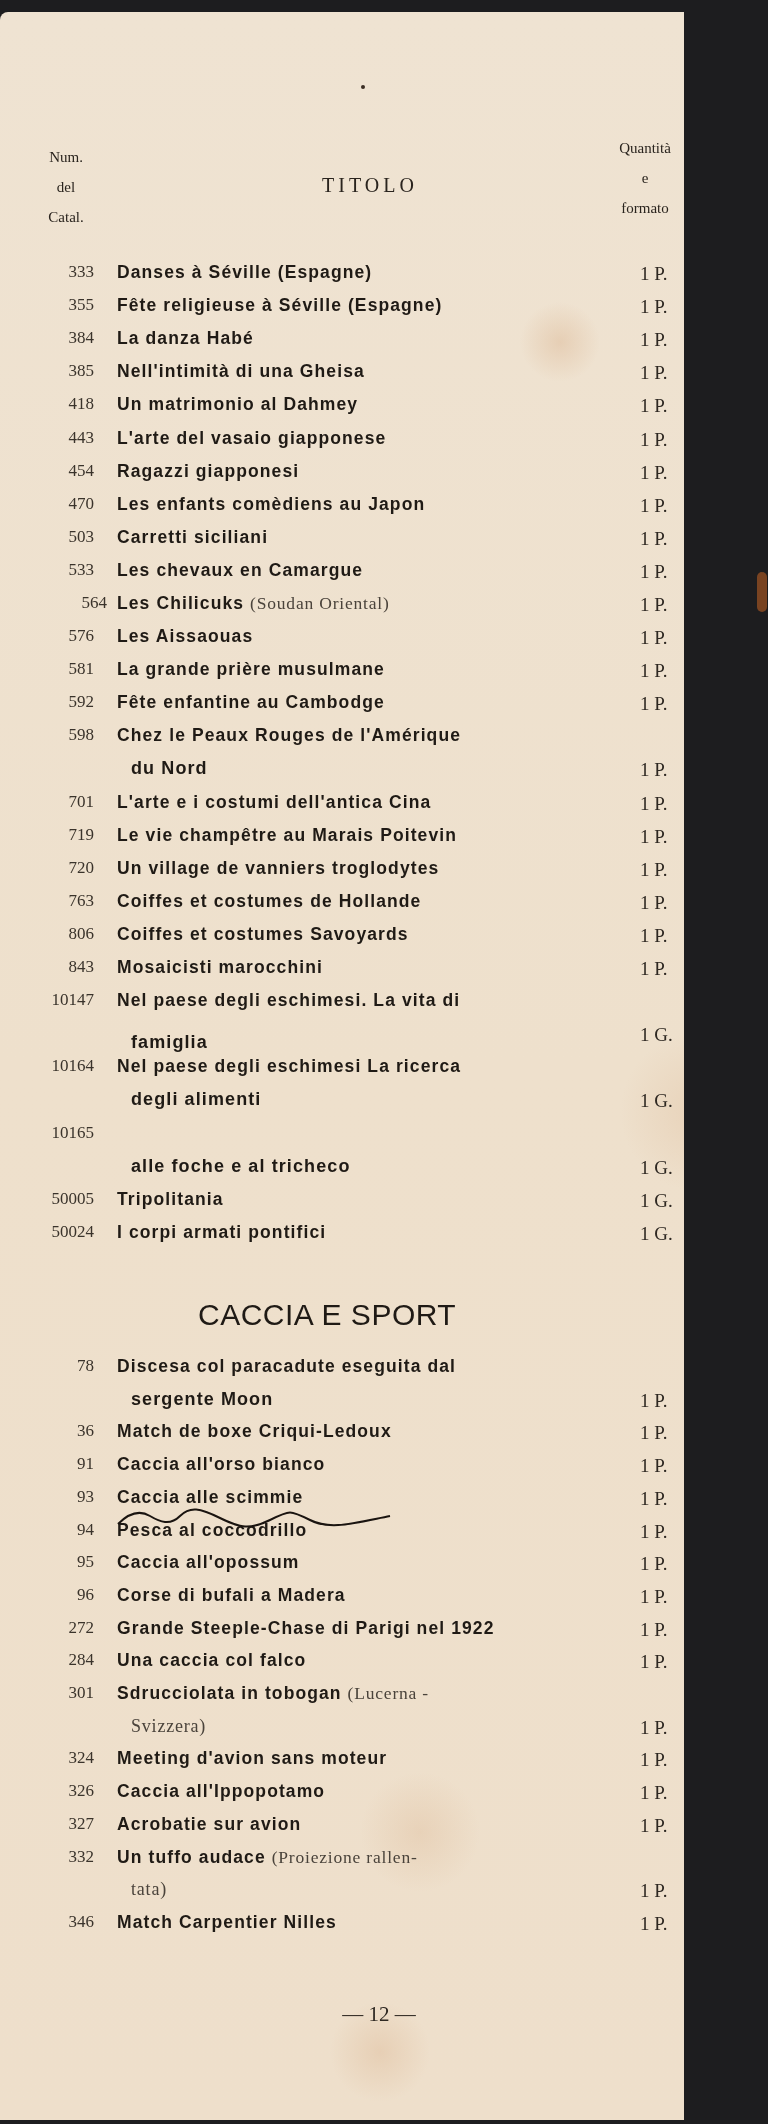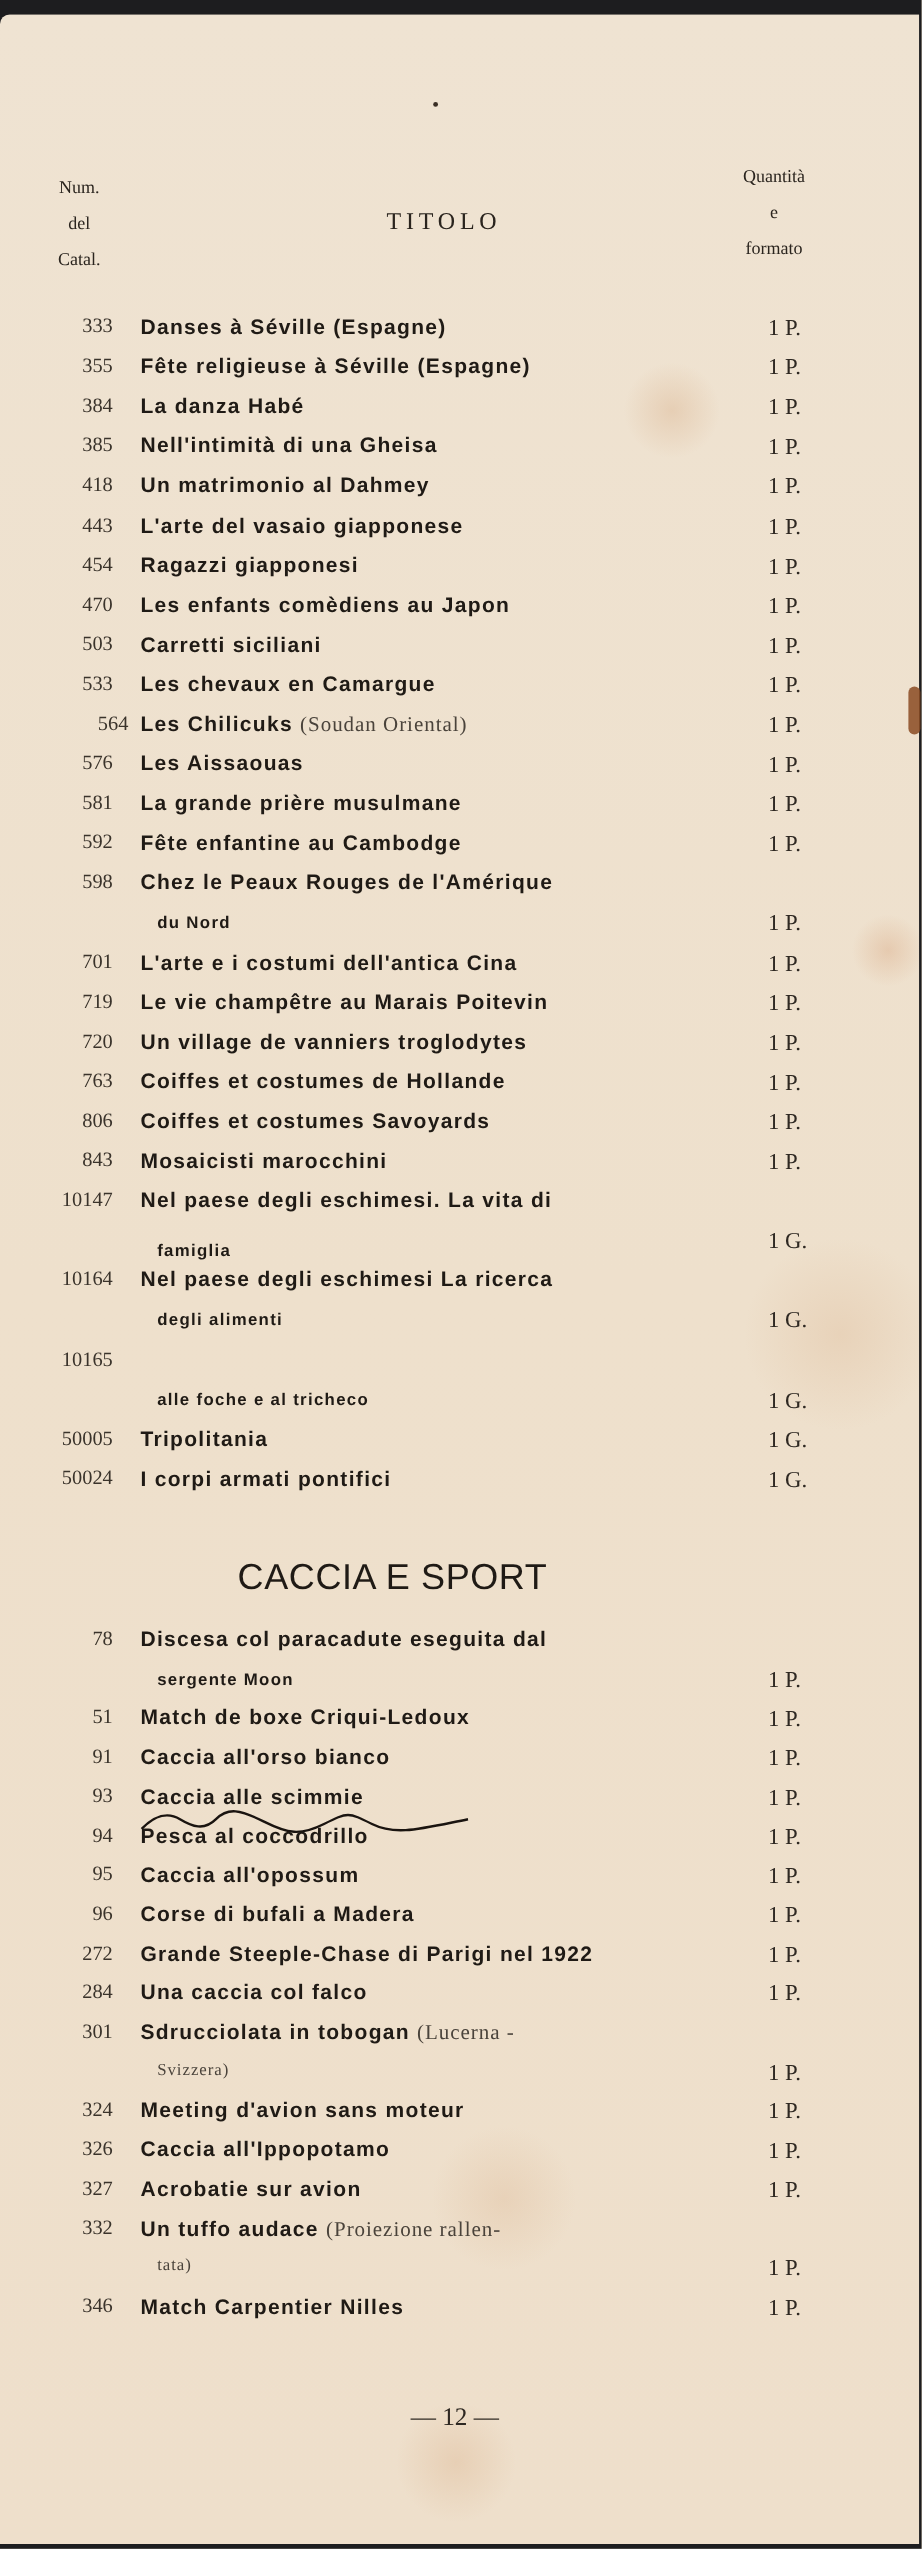--- a/index.html
+++ b/index.html
@@ -3,21 +3,21 @@
 <meta charset="utf-8">
 <style>
   html, body { margin: 0; padding: 0; }
   body {
     width: 768px; height: 2124px; overflow: hidden;
     background: #1d1d1f;
     font-family: "Liberation Sans", sans-serif;
     position: relative;
   }
   .page {
-    position: absolute; left: 0; top: 12px; width: 766px; height: 2108px;
+    position: absolute; left: 0; top: 12px; width: 684px; height: 2108px;
     background: #efe2cf;
     background-image:
       radial-gradient(circle at 560px 330px, rgba(214,170,130,0.35) 0, rgba(214,170,130,0) 40px),
       radial-gradient(circle at 740px 780px, rgba(214,160,120,0.35) 0, rgba(214,160,120,0) 30px),
       radial-gradient(circle at 420px 1820px, rgba(214,170,130,0.25) 0, rgba(214,170,130,0) 60px),
       radial-gradient(circle at 380px 2040px, rgba(214,170,130,0.3) 0, rgba(214,170,130,0) 50px),
       radial-gradient(circle at 700px 1100px, rgba(214,170,130,0.25) 0, rgba(214,170,130,0) 80px),
       linear-gradient(180deg, #efe3d2 0%, #eee0cc 50%, #eedfcb 100%);
     border-top-left-radius: 8px;
   }
@@ -34,21 +34,21 @@
   .num {
     position: absolute; right: 674px; font-family: "Liberation Serif", serif;
     font-size: 17px; color: #3a332b; line-height: 32px; text-align: right; white-space: nowrap;
   }
   .title {
     position: absolute; left: 117px; width: 480px; font-weight: bold; font-size: 17.5px;
     color: #1f1a15; line-height: 32px; letter-spacing: 1.1px; white-space: nowrap;
   }
   .title .note { font-family: "Liberation Serif", serif; font-weight: normal; color: #4a433b; letter-spacing: 0.8px; }
   .cont {
-    position: absolute; left: 131px; font-weight: bold; font-size: 14px; color: #1f1a15;
+    position: absolute; left: 131px; font-weight: bold; font-size: 18px; color: #1f1a15;
     line-height: 32px; letter-spacing: 1.1px; white-space: nowrap;
   }
   .cont.serifnote { font-family: "Liberation Serif", serif; font-weight: normal; color: #4a433b; letter-spacing: 0.8px; }
   .qty {
     position: absolute; left: 640px; font-family: "Liberation Serif", serif; font-size: 19px;
     color: #2e2822; line-height: 32px; white-space: nowrap;
   }
   .section-title {
     position: absolute; left: 0; top: 1286px; width: 768px; text-align: left;
     padding-left: 198px; box-sizing: border-box;
@@ -218,21 +218,21 @@
   <div class="section-title">CACCIA E SPORT</div>
 
   <div id="sec2">
       <div class="row" style="top: 1338px;">
         <span class="num">78</span>
         <span class="title"><span>Discesa col paracadute eseguita dal</span></span>
         <span class="cont" style="top:32.7px">sergente Moon</span>
         <span class="qty" style="top:34.7px">1 P.</span>
       </div>
       <div class="row" style="top: 1403.4px;">
-        <span class="num">51</span>
+        <span class="num">36</span>
         <span class="title"><span>Match de boxe Criqui-Ledoux</span></span>
         <span class="qty" style="top:2px">1 P.</span>
       </div>
       <div class="row" style="top: 1436.1px;">
         <span class="num">91</span>
         <span class="title"><span>Caccia all'orso bianco</span></span>
         <span class="qty" style="top:2px">1 P.</span>
       </div>
       <div class="row" style="top: 1468.8px;">
         <span class="num">93</span>

